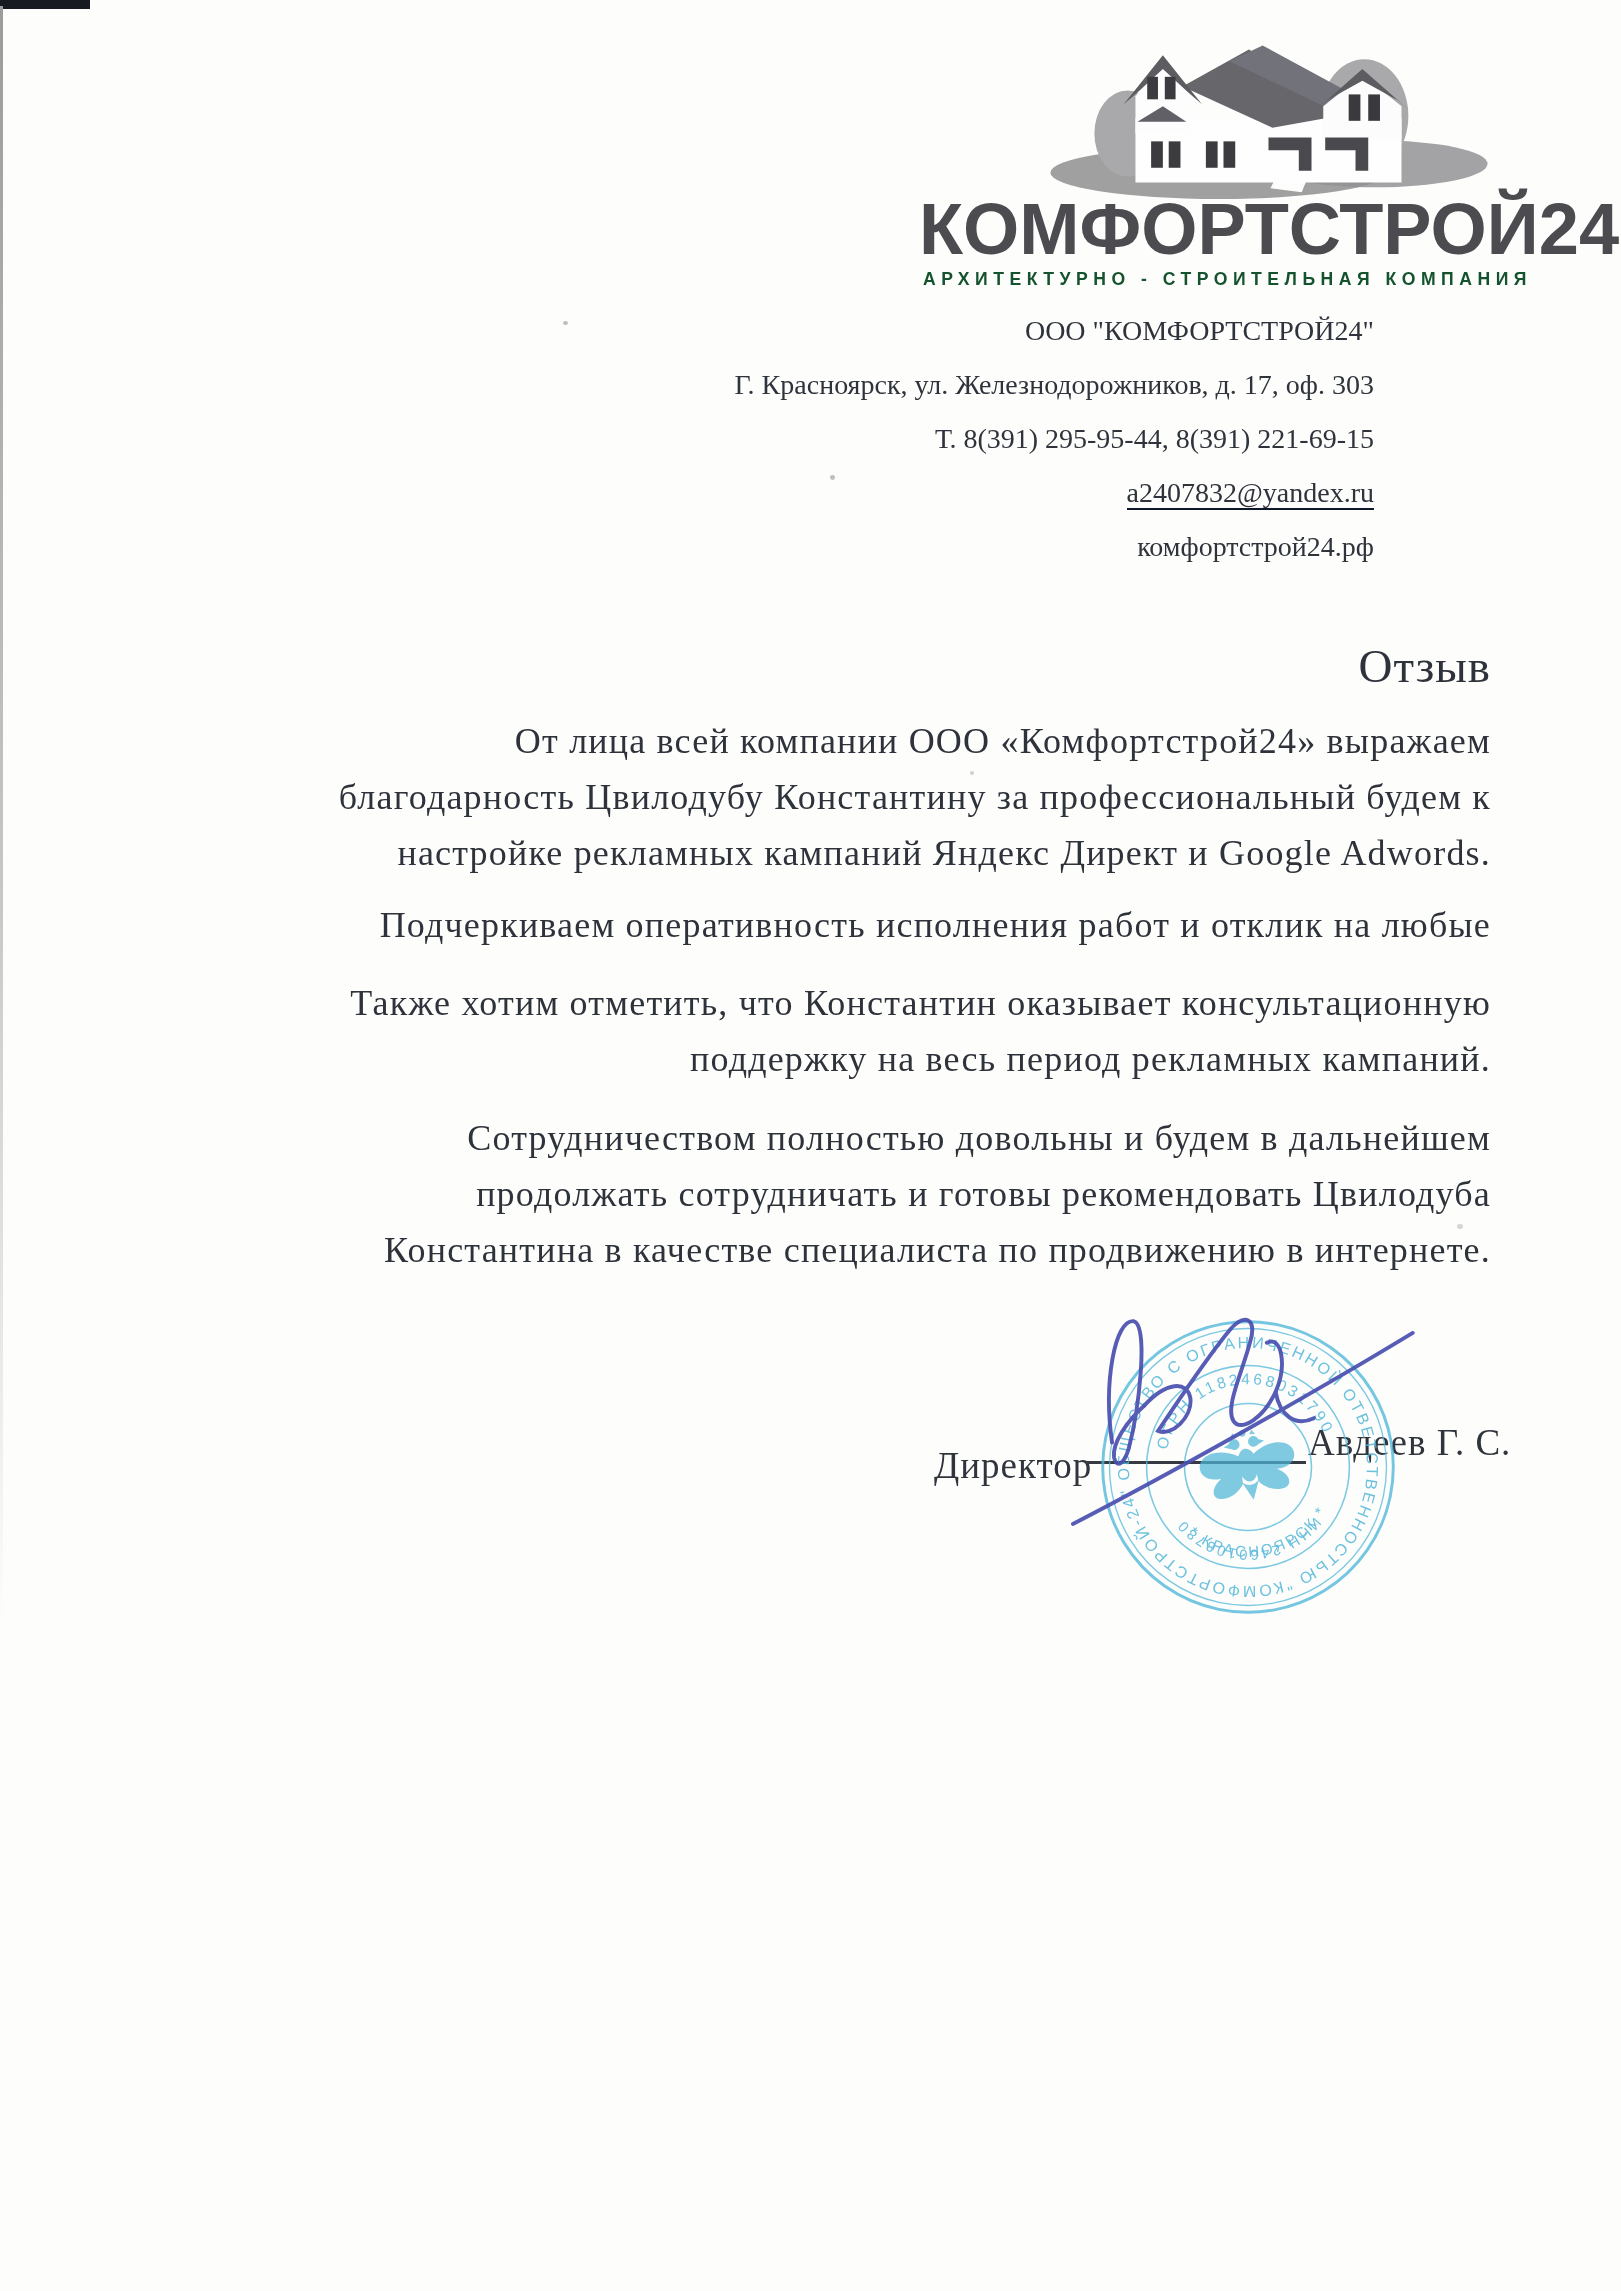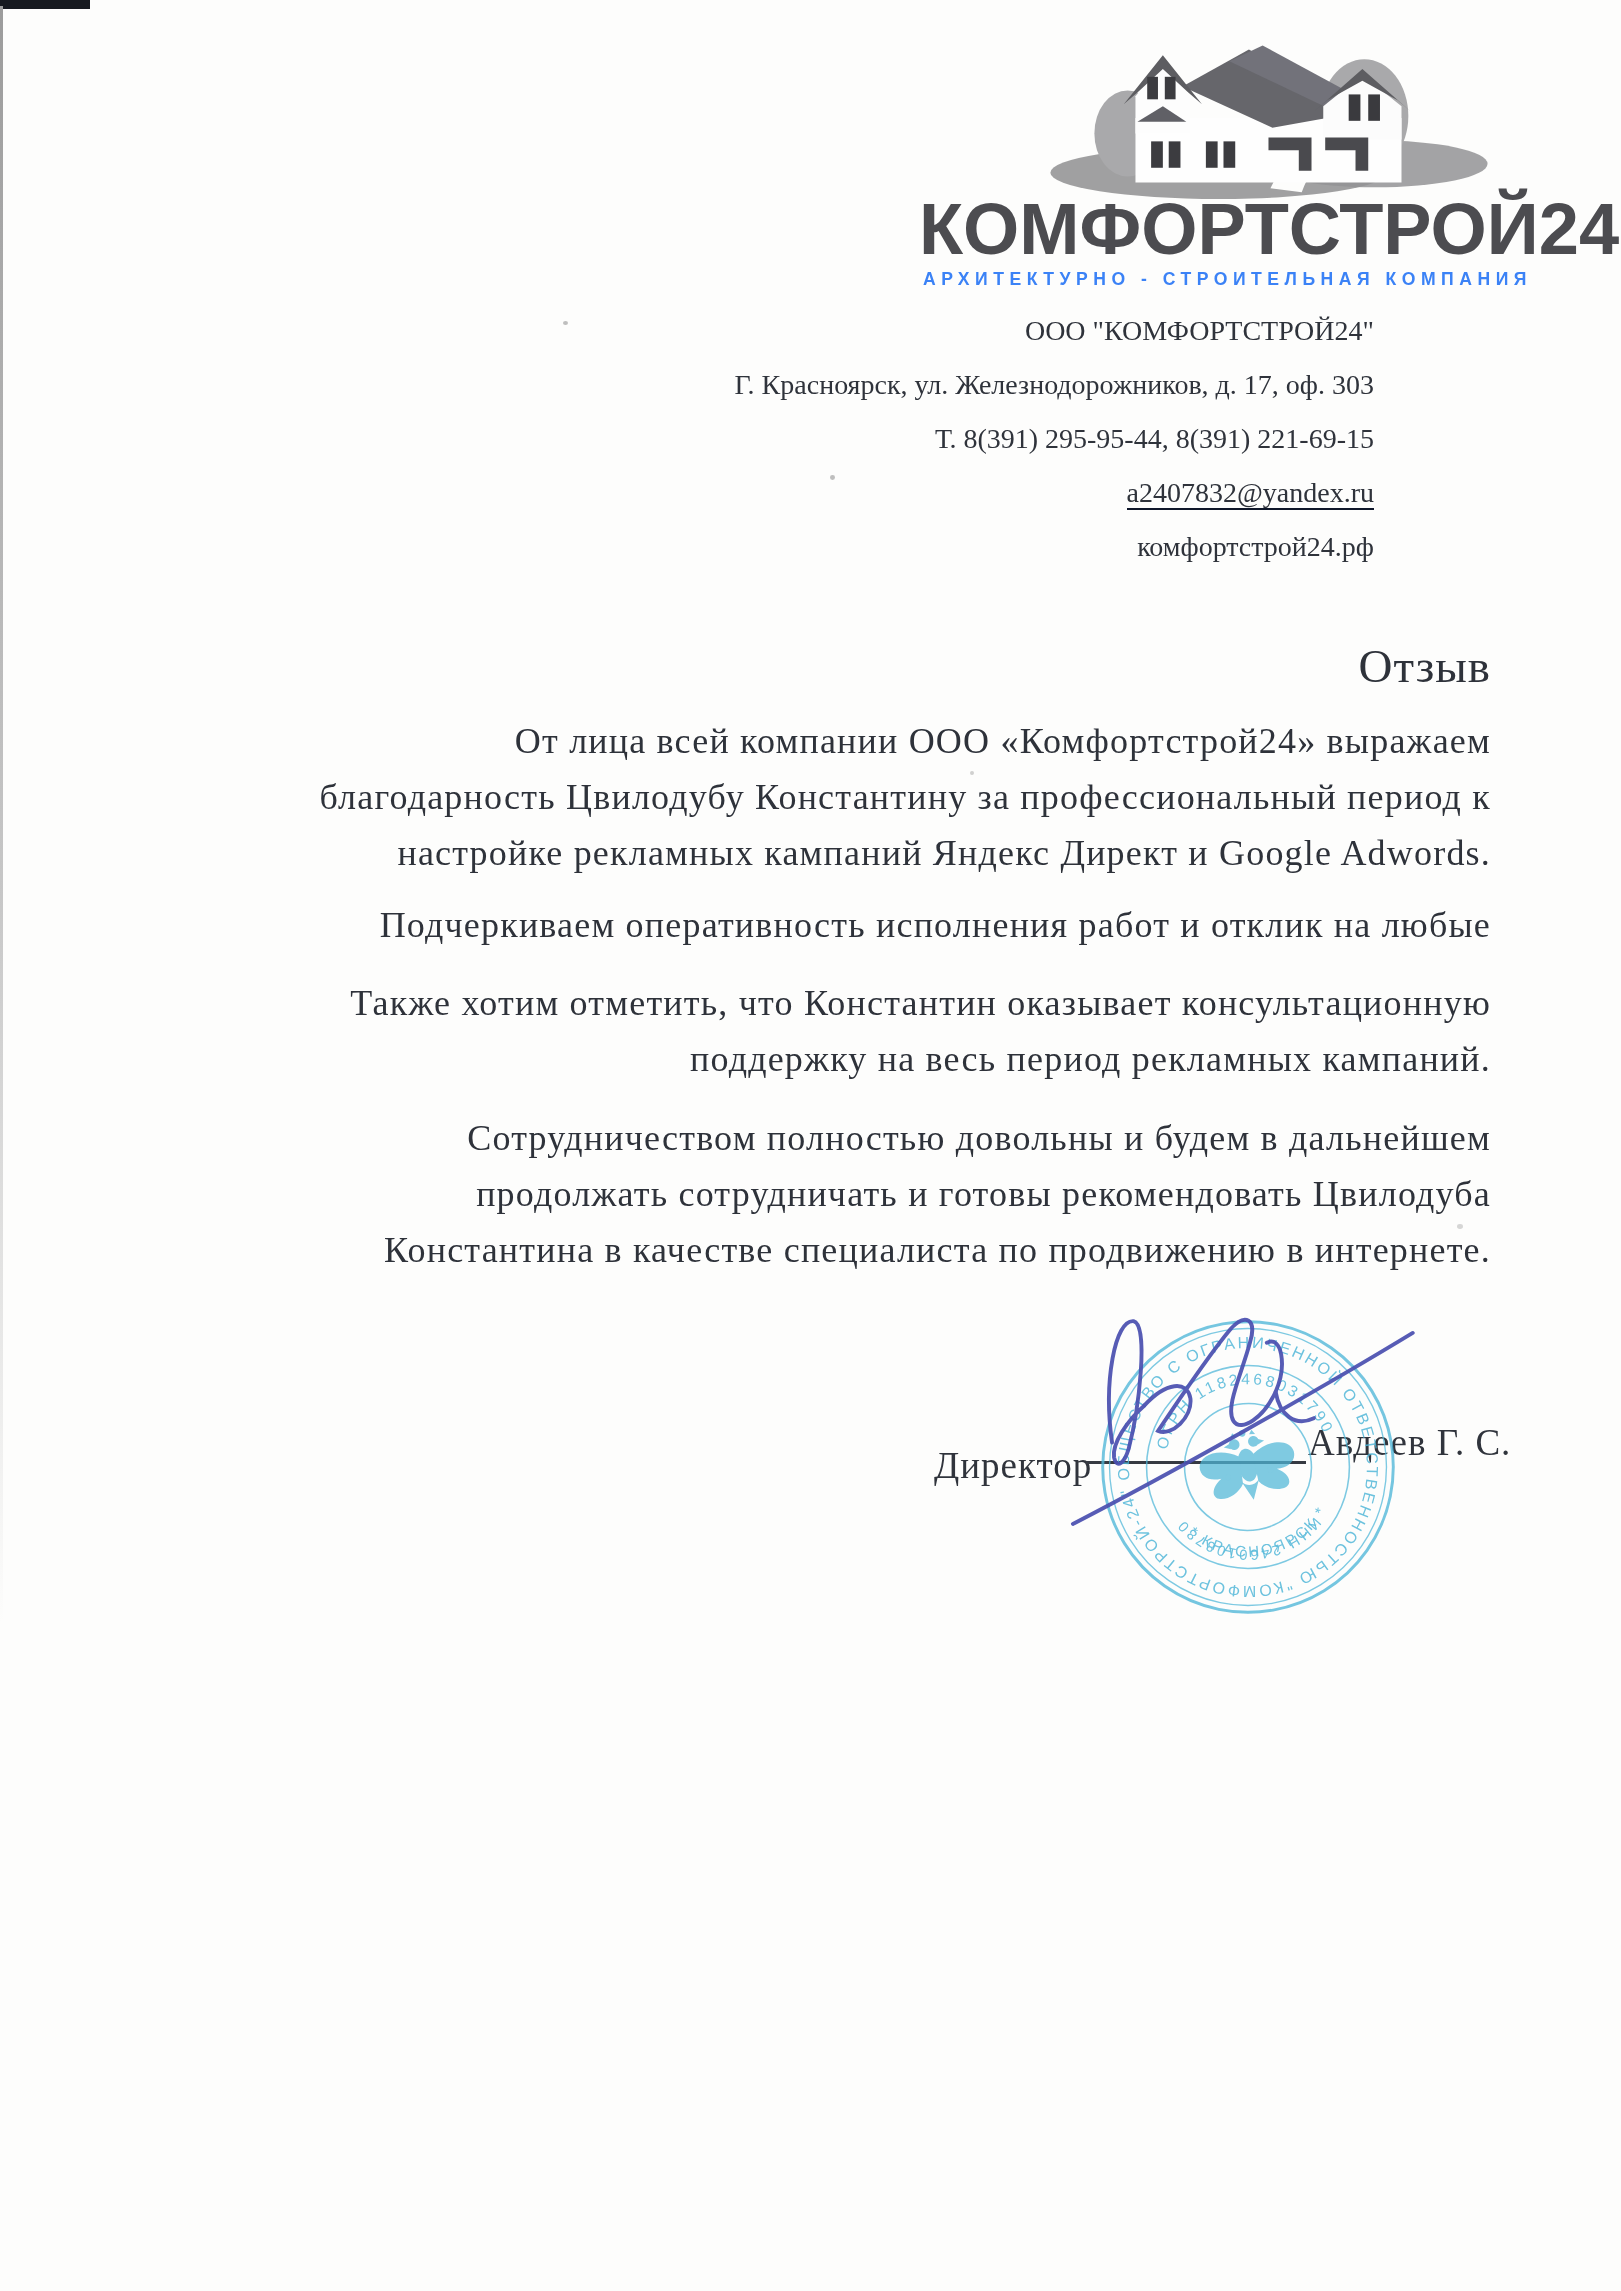--- a/index.html
+++ b/index.html
@@ -27,21 +27,21 @@
     font-family:"Liberation Sans", sans-serif;
     font-weight:700;font-size:73px;line-height:1;
     letter-spacing:0px;color:#4c4c50;
     transform:scaleX(0.99);transform-origin:left;
     white-space:nowrap;
   }
   .logo-subtitle{
     left:923px;top:269px;width:647px;
     font-family:"Liberation Sans", sans-serif;
     font-weight:700;font-size:17.6px;line-height:1.2;
-    letter-spacing:5.5px;color:#3b82f6;white-space:nowrap;
+    letter-spacing:5.5px;color:#14532d;white-space:nowrap;
   }
 
   
   .company-info{
     right:247px;top:304px;width:745px;
     text-align:right;font-size:28px;line-height:54px;
     color:#2f333b;
   }
   .company-info .email a, .company-info .email span{
     color:#2f333b;text-decoration:none;border-bottom:2px solid #0f172a;
@@ -130,21 +130,21 @@
     <div class="email">
       <span>a2407832@yandex.ru</span>
     </div>
     <div>комфортстрой24.рф</div>
   </div>
 
   <div class="abs letter-body">
     <h1 class="letter-title">Отзыв</h1>
     <p>
       <span>От лица всей компании ООО «Комфортстрой24» выражаем</span><br>
-      <span>благодарность Цвилодубу Константину за профессиональный период к</span><br>
+      <span>благодарность Цвилодубу Константину за профессиональный будем к</span><br>
       <span>настройке рекламных кампаний Яндекс Директ и Google Adwords.</span>
     </p>
     <p>
       <span>Подчеркиваем оперативность исполнения работ и отклик на любые</span><br>
     </p>
     <p>
       <span>Также хотим отметить, что Константин оказывает консультационную</span><br>
       <span>поддержку на весь период рекламных кампаний.</span>
     </p>
     <p>

